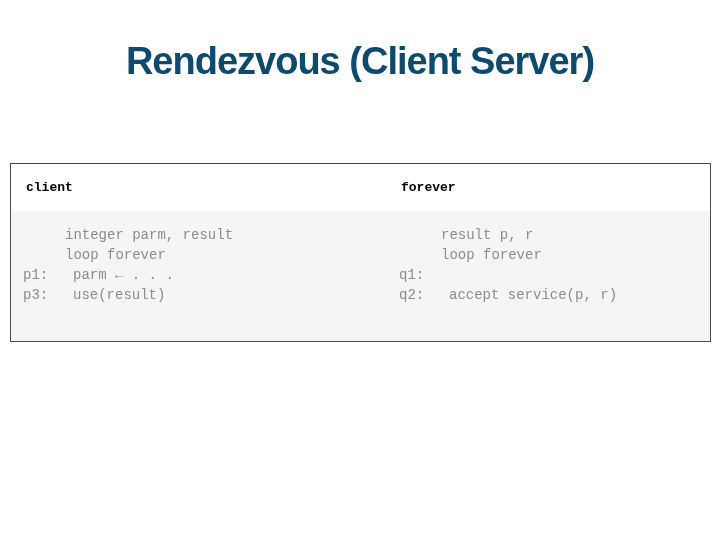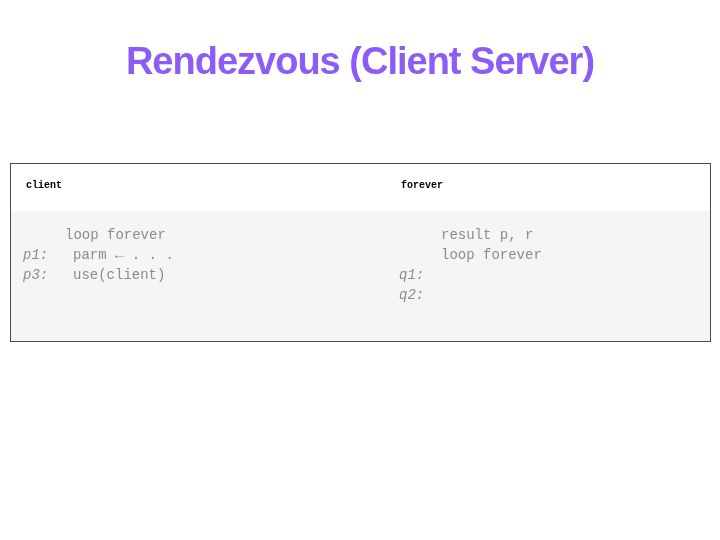--- a/index.html
+++ b/index.html
@@ -19,42 +19,42 @@
     position: absolute;
     top: 36px;
     left: 0;
     width: 100%;
     margin: 0;
     text-align: center;
     font-family: "Liberation Sans", sans-serif;
     font-size: 38px;
     font-weight: 700;
     letter-spacing: -1px;
-    color: #8b5cf6;
+    color: #0c4a6e;
     line-height: 50px;
   }
   .code-figure {
     position: absolute;
     left: 10px;
     top: 163px;
     width: 699px;
     height: 177px;
     border: 1px solid #4a4a4a;
     background: #ffffff;
   }
   .fig-header {
     position: relative;
     height: 47px;
     background: #ffffff;
   }
   .col-head {
     position: absolute;
     top: 16px;
     font-family: "Liberation Mono", "DejaVu Sans Mono", monospace;
-    font-size: 10px;
+    font-size: 13px;
     font-weight: 700;
     color: #000000;
     white-space: pre;
   }
   .col-head.left  { left: 15px; }
   .col-head.right { left: 390px; }
   .fig-body {
     position: absolute;
     left: 0;
     top: 47px;
@@ -73,21 +73,20 @@
     height: 20px;
     font-family: "Liberation Mono", "DejaVu Sans Mono", monospace;
     font-size: 14px;
     color: #8c8c8c;
     white-space: pre;
   }
   .line-label {
     position: absolute;
     left: 0;
     top: 0;
-    font-style: italic;
   }
   .line-code {
     position: absolute;
     top: 0;
   }
   .ind-decl  { left: 42px; }
   .ind-stmt  { left: 50px; }
   .ind-stmt2 { left: 74px; }
 </style>
 </head>
@@ -102,45 +101,50 @@
     <div class="fig-header">
       <span class="col-head left">client</span>
       <span class="col-head right">forever</span>
     </div>
 
     <div class="fig-body">
 
       <div class="code-col client-col">
         <div class="code-row">
           <span class="line-label"></span>
+          <span class="line-code ind-decl">integer parm, result</span>
+        </div>
+        <div class="code-row">
+          <span class="line-label"></span>
           <span class="line-code ind-decl">loop forever</span>
         </div>
         <div class="code-row">
           <span class="line-label">p1:</span>
           <span class="line-code ind-stmt">parm ← . . .</span>
         </div>
         <div class="code-row">
           <span class="line-label">p3:</span>
-          <span class="line-code ind-stmt">use(client)</span>
+          <span class="line-code ind-stmt">use(result)</span>
         </div>
       </div>
 
       <div class="code-col server-col">
         <div class="code-row">
           <span class="line-label"></span>
           <span class="line-code ind-decl">result p, r</span>
         </div>
         <div class="code-row">
           <span class="line-label"></span>
           <span class="line-code ind-decl">loop forever</span>
         </div>
         <div class="code-row">
           <span class="line-label">q1:</span>
           <span class="line-code ind-stmt"></span>
         </div>
         <div class="code-row">
           <span class="line-label">q2:</span>
+          <span class="line-code ind-stmt">accept service(p, r)</span>
         </div>
       </div>
 
     </div>
   </div>
 </div>
 
 </body></html>

